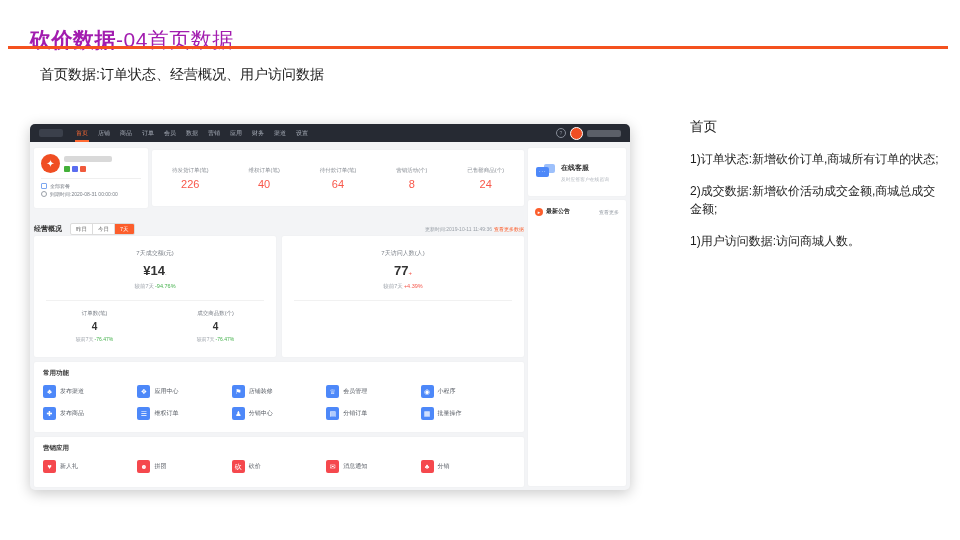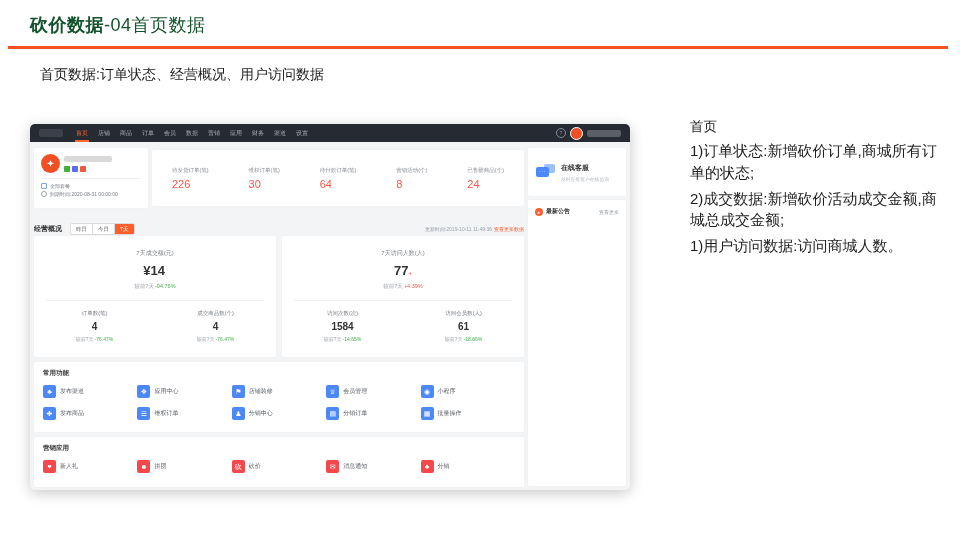--- a/index.html
+++ b/index.html
@@ -2,29 +2,29 @@
 <html><head>
 <meta charset="utf-8">
 <style>
   html,body{margin:0;padding:0;}
   body{
     width:960px;height:540px;background:#ffffff;position:relative;
     font-family:"Liberation Sans","DejaVu Sans",sans-serif;
     -webkit-font-smoothing:antialiased;overflow:hidden;
   }
   
-  .slide-title{position:absolute;left:30px;top:13px;font-size:18px;color:#14532d;letter-spacing:.5px;}
+  .slide-title{position:absolute;left:30px;top:26px;font-size:21px;color:#a21caf;letter-spacing:.5px;}
   .slide-title .b{font-weight:bold;}
   .title-rule{position:absolute;left:8px;top:46px;width:940px;height:3px;background:#f4511e;}
   .slide-subtitle{position:absolute;left:40px;top:66px;font-size:14px;color:#1c1c1c;}
 
   
   .notes{position:absolute;left:690px;top:118px;width:256px;color:#1f1f1f;}
   .notes-h{font-size:13.5px;}
-  .note{font-size:15px;margin-top:4px;line-height:1.45;}
+  .note{font-size:12px;margin-top:15px;line-height:1.45;}
 
   
   .dash{position:absolute;left:30px;top:124px;width:600px;height:366px;background:#f3f4f6;
         border-radius:5px;box-shadow:0 3px 14px rgba(0,0,0,.22);}
   .card{position:absolute;background:#fff;border-radius:2px;box-shadow:0 0 2px rgba(0,0,0,.04);}
 
   
   .nav{position:absolute;left:0;top:0;width:600px;height:18px;background:#262a33;border-radius:5px 5px 0 0;
        display:flex;align-items:center;}
   .nav-logo{width:24px;height:8px;background:#3b404b;border-radius:2px;margin-left:9px;}
@@ -49,21 +49,21 @@
   .p-socials{display:flex;gap:2px;margin-top:4px;}
   .p-social{width:6px;height:6px;border-radius:1px;}
   .p-social.g{background:#43b039;} .p-social.b{background:#5a6df0;} .p-social.r{background:#f05a3c;}
   .p-div{border-top:1px solid #efefef;margin:1px 7px 2px;}
   .p-line{font-size:5px;color:#7a7f87;display:flex;align-items:center;gap:3px;padding:2px 7px 0;}
   .p-ico-sq{width:4px;height:4px;border:1px solid #7da7f0;border-radius:1px;flex:0 0 auto;}
   .p-ico-ci{width:4px;height:4px;border:1px solid #9aa0a8;border-radius:50%;flex:0 0 auto;}
 
   
   .topstats{left:122px;top:26px;width:372px;height:56px;display:flex;align-items:center;justify-content:space-around;}
-  .stat{text-align:left;}
+  .stat{text-align:center;}
   .stat-label{font-size:5.5px;color:#8a8f96;}
   .stat-value{font-size:11px;color:#f8574a;margin-top:4px;}
 
   
   .ovbar{position:absolute;left:4px;top:98px;width:490px;height:14px;display:flex;align-items:center;}
   .ov-title{font-size:7px;font-weight:bold;color:#333;}
   .tabs{display:flex;margin-left:8px;border:1px solid #dcdcdc;border-radius:2px;overflow:hidden;background:#fff;}
   .tab{font-size:5.5px;color:#666;padding:2px 5px;border-right:1px solid #dcdcdc;line-height:1.2;}
   .tab:last-child{border-right:none;}
   .tab.active{background:#fc5e2c;border-color:#fc5e2c;color:#fff;}
@@ -176,21 +176,21 @@
     </div>
   </div>
 
   <div class="card topstats">
     <div class="stat">
       <div class="stat-label">待发货订单(笔)</div>
       <div class="stat-value">226</div>
     </div>
     <div class="stat">
       <div class="stat-label">维权订单(笔)</div>
-      <div class="stat-value">30</div>
+      <div class="stat-value">40</div>
     </div>
     <div class="stat">
       <div class="stat-label">待付款订单(笔)</div>
       <div class="stat-value">64</div>
     </div>
     <div class="stat">
       <div class="stat-label">营销活动(个)</div>
       <div class="stat-value">8</div>
     </div>
     <div class="stat">
@@ -231,32 +231,20 @@
     </div>
   </div>
 
   <div class="card ovcard right">
     <div class="ov-main">
       <div class="ov-main-label">7天访问人数(人)</div>
       <div class="ov-main-value"><span>77</span><span class="v-small up">+</span></div>
       <div class="ov-main-delta"><span>较前7天</span><span class="pct up">+4.39%</span></div>
     </div>
     <div class="ov-sep"></div>
-    <div class="ov-subs">
-      <div class="ov-sub">
-        <div class="ov-sub-label">访问次数(次)</div>
-        <div class="ov-sub-value">1584</div>
-        <div class="ov-sub-delta"><span>较前7天</span><span class="pct down">-14.65%</span></div>
-      </div>
-      <div class="ov-sub">
-        <div class="ov-sub-label">访问会员数(人)</div>
-        <div class="ov-sub-value">61</div>
-        <div class="ov-sub-delta"><span>较前7天</span><span class="pct down">-18.66%</span></div>
-      </div>
-    </div>
   </div>
 
   <div class="card quick">
     <div class="sec-title">常用功能</div>
     <div class="grid">
       <div class="gitem">
           <span class="gicon blue">♣</span>
           <span class="glabel">发布渠道</span>
         </div>
       <div class="gitem">

